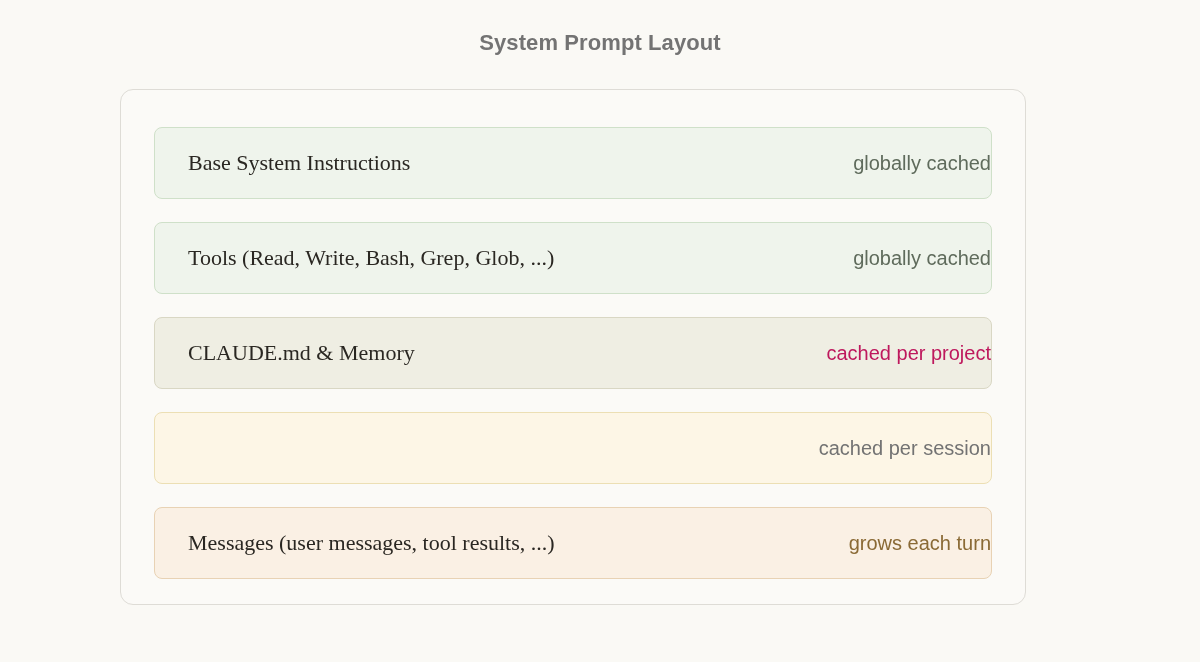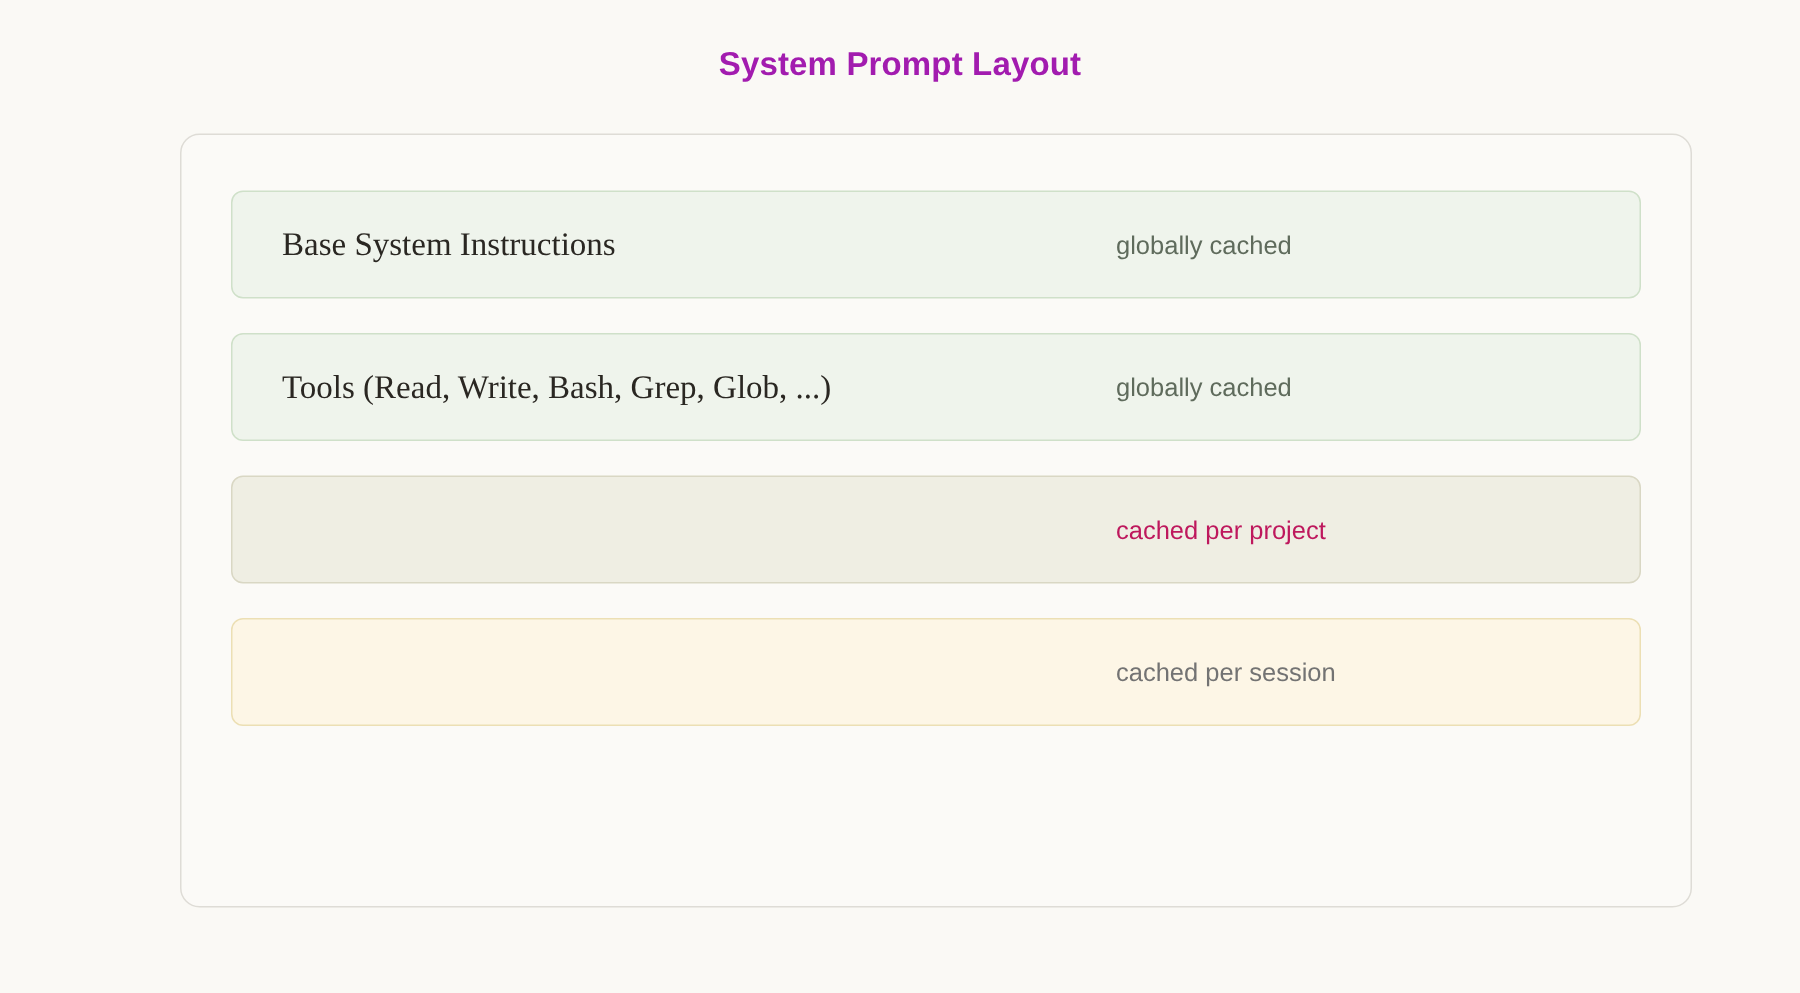--- a/index.html
+++ b/index.html
@@ -23,29 +23,29 @@
 
   .page-title {
     position: absolute;
     top: 30px;
     left: 0;
     width: 1200px;
     text-align: center;
     font-family: "Liberation Sans", sans-serif;
     font-size: 22px;
     font-weight: bold;
-    color: #a21caf;
+    color: #737373;
     letter-spacing: 0.1px;
   }
 
   .panel {
     position: absolute;
     left: 120px;
     top: 89px;
-    width: 1008px;
+    width: 906px;
     height: 516px;
     box-sizing: border-box;
     background: #fbfaf7;
     border: 1px solid #dedcd6;
     border-radius: 13px;
     padding: 37px 33px;
   }
 
   .rows {
     display: flex;
@@ -68,25 +68,25 @@
     left: 33px;
     font-family: "Liberation Serif", serif;
     font-size: 22px;
     color: #2a2722;
     white-space: nowrap;
     line-height: 1;
   }
 
   .row-note {
     position: absolute;
-    left: 589px;
+    left: 536px;
     width: 300px;
-    text-align: left;
+    text-align: right;
     font-family: "Liberation Sans", sans-serif;
-    font-size: 17px;
+    font-size: 20px;
     line-height: 1;
     white-space: nowrap;
   }
 
   
   .row.v-green {
     background: #eff4ec;
     border-color: #cfe0c9;
   }
   .row.v-green .row-note { color: #5f6b5c; }
@@ -123,24 +123,29 @@
         <span class="row-label">Base System Instructions</span>
         <span class="row-note">globally cached</span>
       </div>
 
       <div class="row v-green">
         <span class="row-label">Tools (Read, Write, Bash, Grep, Glob, ...)</span>
         <span class="row-note">globally cached</span>
       </div>
 
       <div class="row v-beige">
+        <span class="row-label">CLAUDE.md &amp; Memory</span>
         <span class="row-note">cached per project</span>
       </div>
 
       <div class="row v-cream">
         <span class="row-note">cached per session</span>
       </div>
 
+      <div class="row v-peach">
+        <span class="row-label">Messages (user messages, tool results, ...)</span>
+        <span class="row-note">grows each turn</span>
+      </div>
 
     </div>
   </div>
 
 </div>
 
 </body></html>

